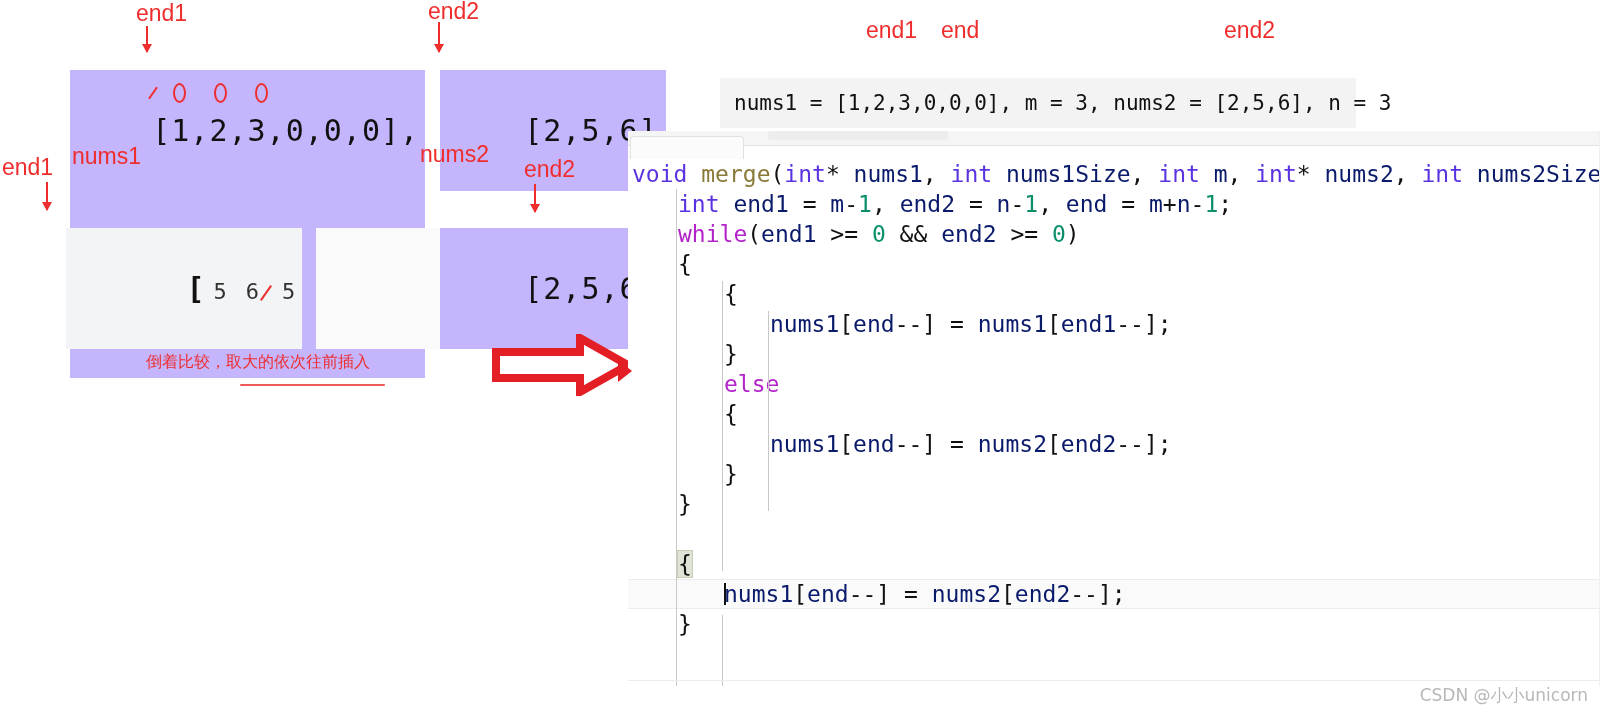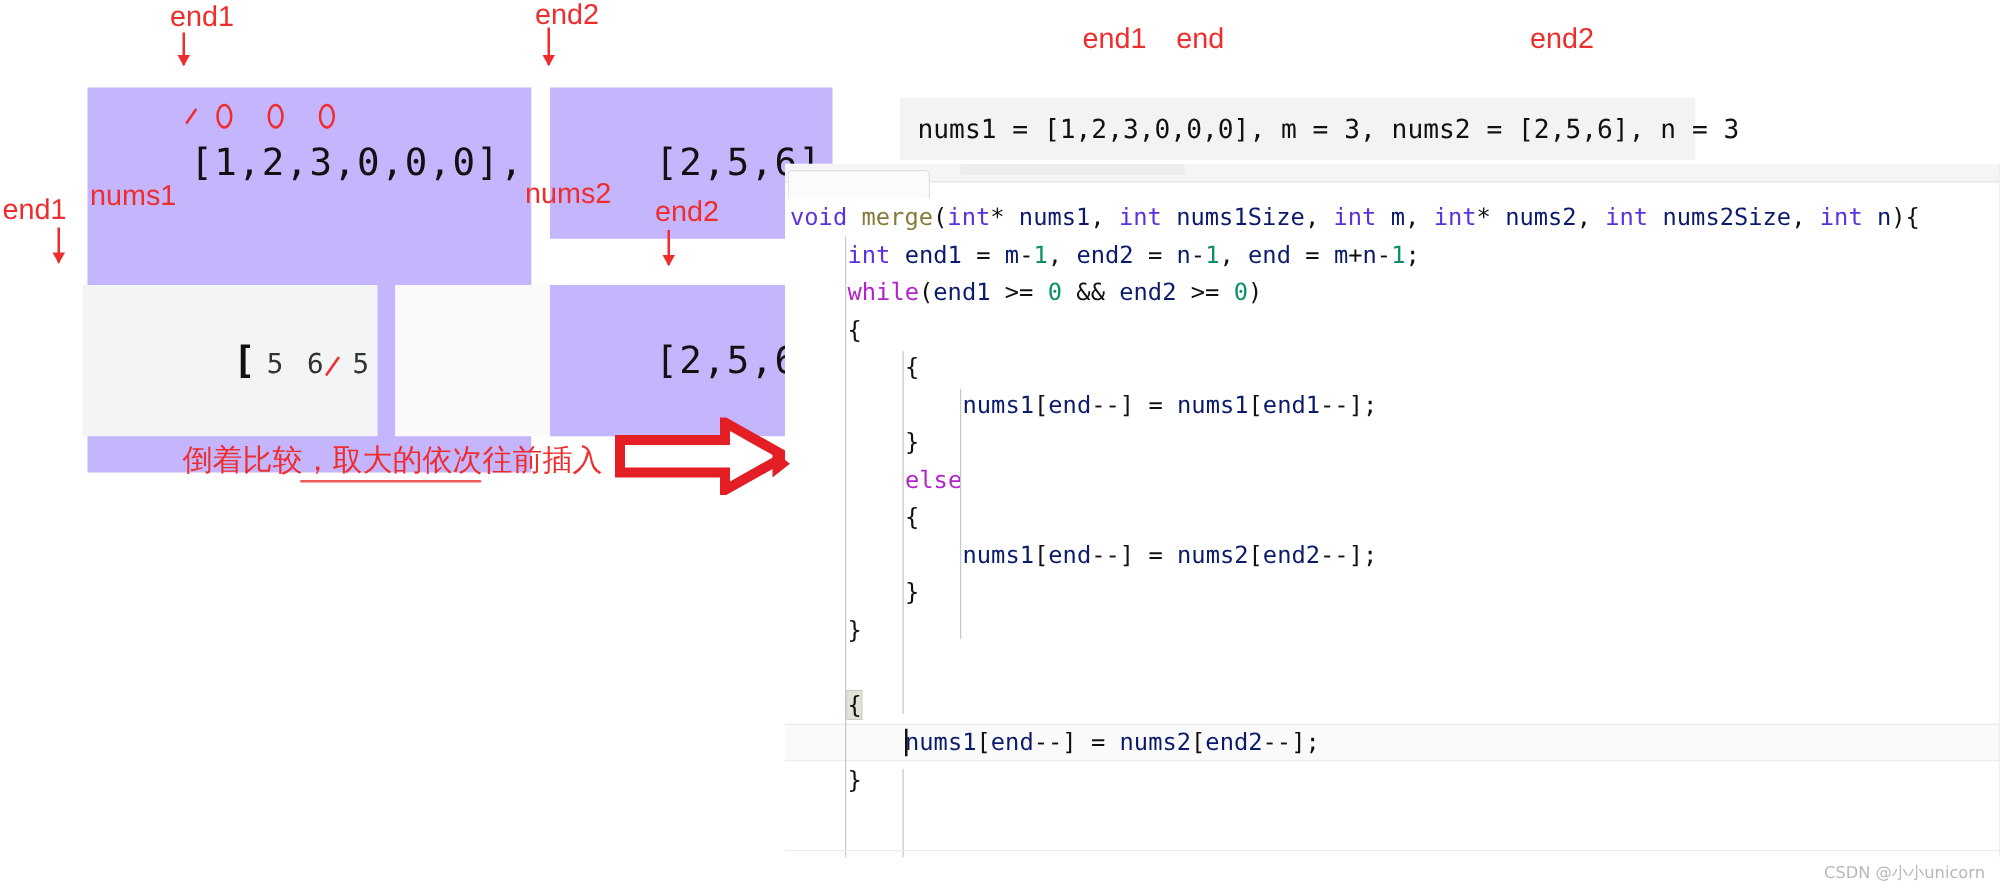--- a/index.html
+++ b/index.html
@@ -73,21 +73,21 @@
     position: absolute;
     width: 20px; height: 2px;
     background: #ef2d2d;
     transform: rotate(-55deg);
   }
 
   
   #cn-note {
     position: absolute;
     color: #ef2d2d;
-    font-size: 24px;
+    font-size: 16px;
     white-space: nowrap;
     font-family: "DejaVu Sans", sans-serif;
   }
   #cn-underline {
     position: absolute;
     height: 2px;
     background: #ef5a5a;
     border-radius: 2px;
   }
 
@@ -143,21 +143,21 @@
     position: absolute;
     left: 0; top: 28px;
     width: 972px; height: 527px;
     background: #ffffff;
   }
   .code-line {
     position: relative;
     height: 30px;
     line-height: 30px;
     font-family: "DejaVu Sans Mono", monospace;
-    font-size: 19px;
+    font-size: 23px;
     white-space: pre;
     color: #0b1b6b;
     padding-left: 4px;
   }
   .code-line.cur {
     background: #fafafa;
     border-top: 1px solid #ececec;
     border-bottom: 1px solid #ececec;
     height: 28px;
     line-height: 28px;
@@ -193,21 +193,21 @@
     border-top: 11px solid transparent;
     border-bottom: 11px solid transparent;
     border-left: 14px solid #e31e24;
   }
 
   
   #watermark {
     position: absolute;
     right: 12px; bottom: 8px;
     color: #b8b8b8;
-    font-size: 13px;
+    font-size: 17px;
     font-family: "DejaVu Sans", sans-serif;
     white-space: nowrap;
   }
   #bottom-rule {
     position: absolute;
     left: 628px; bottom: 34px;
     width: 972px; height: 1px;
     background: #ececec;
   }
   #right-edge {

